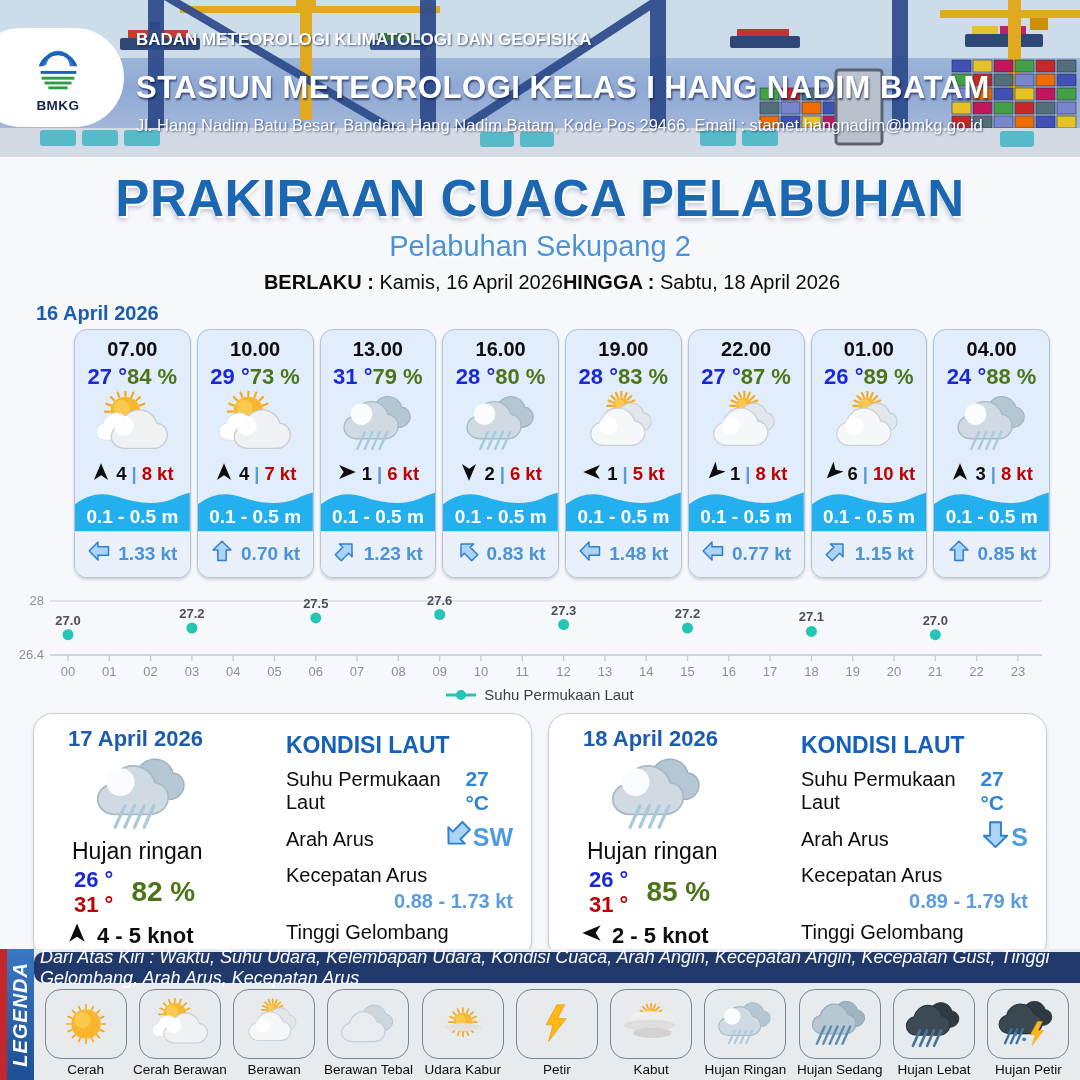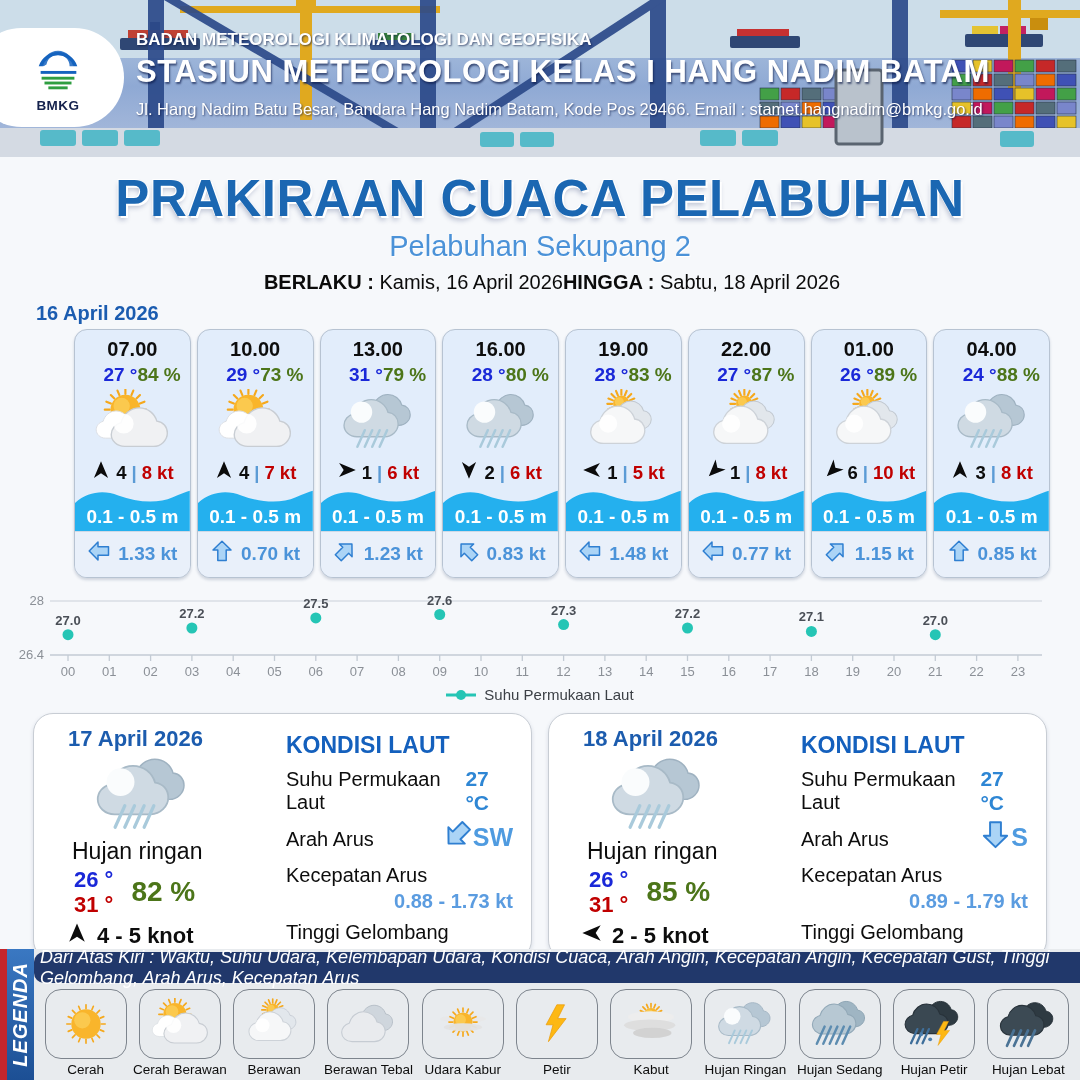--- a/index.html
+++ b/index.html
@@ -3,38 +3,38 @@
 <meta charset="utf-8">
 <style>
   html,body{margin:0;padding:0;}
   #page{width:1080px;height:1080px;position:relative;background:#f6f8fb;font-family:"Liberation Sans",sans-serif;overflow:hidden;}
 
   
   .hdr{position:relative;height:157px;overflow:hidden;background:#9db5dc;}
   .hdr-illus{position:absolute;inset:0;}
   .hdr-text{position:absolute;left:136px;top:30px;color:#fff;z-index:3;}
   .hdr-agency{font-size:17px;font-weight:bold;text-shadow:1px 1px 2px rgba(10,25,70,.65);}
-  .hdr-station{font-size:31px;font-weight:bold;margin-top:4px;letter-spacing:.5px;text-shadow:1px 2px 2px rgba(10,25,70,.65);}
+  .hdr-station{font-size:31px;font-weight:bold;margin-top:20px;letter-spacing:.5px;text-shadow:1px 2px 2px rgba(10,25,70,.65);}
   .hdr-address{font-size:16.5px;margin-top:10px;text-shadow:1px 1px 2px rgba(10,25,70,.65);}
   .logo-pill{position:absolute;left:-28px;top:28px;width:152px;height:99px;background:#fff;border-radius:50px;z-index:4;display:flex;flex-direction:column;align-items:center;justify-content:center;padding-left:20px;box-sizing:border-box;}
   .logo-label{font-size:13.5px;font-weight:bold;color:#15224d;margin-top:1px;letter-spacing:.5px;}
 
   
   .title-main{margin-top:12px;text-align:center;font-size:51px;font-weight:800;color:#1b67b2;letter-spacing:.5px;
     text-shadow:-1px -1px 0 #fff,2px 2px 0 #fff,0 4px 5px rgba(10,30,90,.25);}
   .title-sub{text-align:center;font-size:29px;font-weight:normal;color:#4b92d8;margin-top:2px;text-shadow:1px 1px 0 #fff;}
   .validity{display:flex;justify-content:center;margin-top:8px;font-size:20px;color:#0b0b0b;padding-left:24px;}
   .validity b{font-weight:bold;}
   .hour-date{margin:8px 0 4px 36px;font-size:20px;font-weight:bold;color:#1b5cb0;}
 
   
   .cards-row{display:flex;gap:6px;padding:0 30px;margin-left:44px;}
   .hcard{flex:1;height:247px;background:#e2edfb;border:1px solid #b7c3d2;border-radius:13px;overflow:hidden;display:flex;flex-direction:column;box-shadow:0 2px 3px rgba(30,50,90,.18);}
   .hc-time{text-align:center;font-weight:bold;font-size:20px;color:#0d0d0d;padding-top:8px;}
-  .hc-th{display:flex;justify-content:flex-end;padding:3px 9px 0 9px;font-weight:bold;font-size:19px;}
+  .hc-th{display:flex;justify-content:center;padding:3px 9px 0 9px;font-weight:bold;font-size:22px;}
   .hc-temp{color:#1a28d8;} .hc-hum{color:#4c7519;}
   .hc-icon{height:76px;display:flex;align-items:center;justify-content:center;}
   .wicon{width:88px;height:66px;}
   .hc-wind{display:flex;align-items:center;justify-content:center;gap:5px;font-size:18.5px;font-weight:bold;color:#0d0d0d;padding:3px 0 2px;}
   .dart{width:20px;height:20px;}
   .dart path{fill:#0b0b0b;}
   .hc-sep{color:#5b9bd5;font-weight:bold;}
   .hc-gust{color:#c00000;}
   .waveband{position:relative;height:47px;margin-top:auto;}
   .waveband svg{position:absolute;inset:0;width:100%;height:100%;}
@@ -1050,51 +1050,51 @@
               <line x1="46" y1="44" x2="33.9" y2="71" stroke="#5d8cb0" stroke-width="3.8" stroke-linecap="round"></line>
               <line x1="56" y1="44" x2="43.9" y2="71" stroke="#5d8cb0" stroke-width="3.8" stroke-linecap="round"></line>
               <line x1="66" y1="44" x2="53.9" y2="71" stroke="#5d8cb0" stroke-width="3.8" stroke-linecap="round"></line>
             </svg>
           </div>
           <div class="lilabel">Hujan Sedang</div>
         </div>
         <div class="litem">
           <div class="libox">
             <svg class="wicon" viewBox="0 0 100 80">
+              <g transform="translate(32,6) scale(0.7)">
+                <path d="M20,56 C9,56 1,48 1,39 C1,31 7,24 15,22 C18,10 29,1 41,1 C53,1 63,9 66,20 C75,21 81,28 81,37 C81,47 72,56 61,56 Z" fill="#2e3a42" stroke="#222c33" stroke-width="2"></path>
+              </g>
+              <g transform="translate(6,10) scale(0.85)">
+                <path d="M20,56 C9,56 1,48 1,39 C1,31 7,24 15,22 C18,10 29,1 41,1 C53,1 63,9 66,20 C75,21 81,28 81,37 C81,47 72,56 61,56 Z" fill="#3c4a54" stroke="#2a343c" stroke-width="2"></path>
+              </g>
+              <line x1="28" y1="50" x2="17.2" y2="74" stroke="#4b7395" stroke-width="4.2" stroke-linecap="round"></line>
+              <line x1="39" y1="50" x2="28.2" y2="74" stroke="#4b7395" stroke-width="4.2" stroke-linecap="round"></line>
+              <line x1="50" y1="50" x2="39.2" y2="74" stroke="#4b7395" stroke-width="4.2" stroke-linecap="round"></line>
+              <line x1="61" y1="50" x2="50.2" y2="74" stroke="#4b7395" stroke-width="4.2" stroke-linecap="round"></line>
+            </svg>
+          </div>
+          <div class="lilabel">Hujan Lebat</div>
+        </div>
+        <div class="litem">
+          <div class="libox">
+            <svg class="wicon" viewBox="0 0 100 80">
               <g transform="translate(32,4) scale(0.68)">
                 <path d="M20,56 C9,56 1,48 1,39 C1,31 7,24 15,22 C18,10 29,1 41,1 C53,1 63,9 66,20 C75,21 81,28 81,37 C81,47 72,56 61,56 Z" fill="#2e3a42" stroke="#222c33" stroke-width="2"></path>
               </g>
               <g transform="translate(4,8) scale(0.84)">
                 <path d="M20,56 C9,56 1,48 1,39 C1,31 7,24 15,22 C18,10 29,1 41,1 C53,1 63,9 66,20 C75,21 81,28 81,37 C81,47 72,56 61,56 Z" fill="#3a4852" stroke="#28323a" stroke-width="2"></path>
               </g>
               <g transform="translate(54,36) scale(0.78)">
                 <path d="M14,0 L0,26 L9,26 L3,48 L26,18 L15,18 L24,0 Z" fill="#fdb813" stroke="#ec9d0c" stroke-width="1"></path>
               </g>
               <line x1="24" y1="48" x2="14.1" y2="70" stroke="#3f6f9b" stroke-width="3.6" stroke-linecap="round"></line>
               <line x1="33" y1="48" x2="23.1" y2="70" stroke="#3f6f9b" stroke-width="3.6" stroke-linecap="round"></line>
               <line x1="42" y1="48" x2="32.1" y2="70" stroke="#3f6f9b" stroke-width="3.6" stroke-linecap="round"></line>
               <circle cx="30" cy="56" r="3" fill="#4b7fae"></circle>
               <circle cx="44" cy="64" r="3" fill="#4b7fae"></circle>
             </svg>
           </div>
           <div class="lilabel">Hujan Petir</div>
         </div>
-        <div class="litem">
-          <div class="libox">
-            <svg class="wicon" viewBox="0 0 100 80">
-              <g transform="translate(32,6) scale(0.7)">
-                <path d="M20,56 C9,56 1,48 1,39 C1,31 7,24 15,22 C18,10 29,1 41,1 C53,1 63,9 66,20 C75,21 81,28 81,37 C81,47 72,56 61,56 Z" fill="#2e3a42" stroke="#222c33" stroke-width="2"></path>
-              </g>
-              <g transform="translate(6,10) scale(0.85)">
-                <path d="M20,56 C9,56 1,48 1,39 C1,31 7,24 15,22 C18,10 29,1 41,1 C53,1 63,9 66,20 C75,21 81,28 81,37 C81,47 72,56 61,56 Z" fill="#3c4a54" stroke="#2a343c" stroke-width="2"></path>
-              </g>
-              <line x1="28" y1="50" x2="17.2" y2="74" stroke="#4b7395" stroke-width="4.2" stroke-linecap="round"></line>
-              <line x1="39" y1="50" x2="28.2" y2="74" stroke="#4b7395" stroke-width="4.2" stroke-linecap="round"></line>
-              <line x1="50" y1="50" x2="39.2" y2="74" stroke="#4b7395" stroke-width="4.2" stroke-linecap="round"></line>
-              <line x1="61" y1="50" x2="50.2" y2="74" stroke="#4b7395" stroke-width="4.2" stroke-linecap="round"></line>
-            </svg>
-          </div>
-          <div class="lilabel">Hujan Lebat</div>
-        </div>
       </div>
   </div>
 
 </div>
 
 </body></html>

